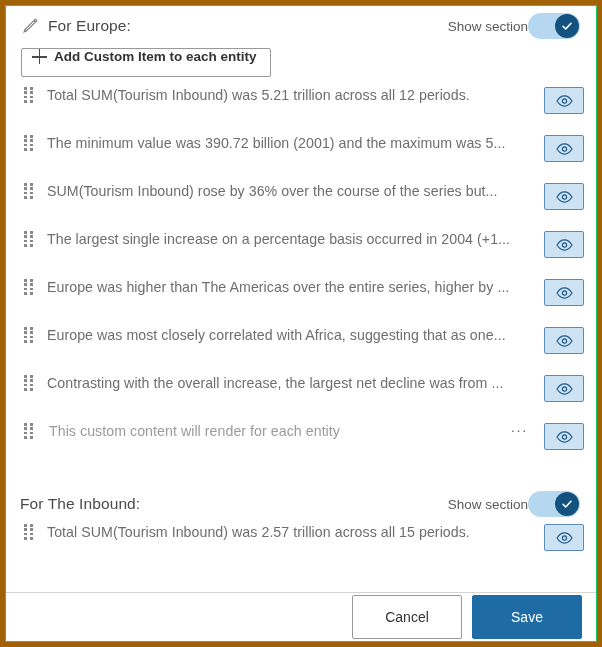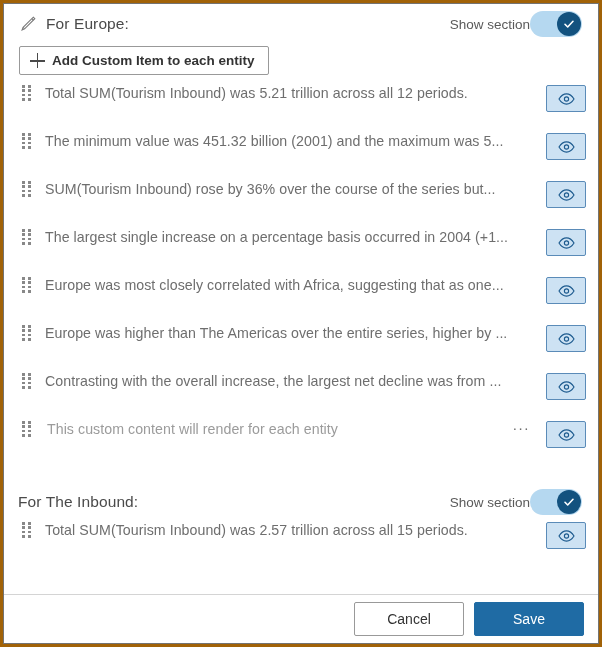--- a/index.html
+++ b/index.html
@@ -9,22 +9,22 @@
   }
   body {
     font-family: "Liberation Sans", sans-serif;
     -webkit-font-smoothing: antialiased;
   }
   #app {
     position: relative;
     width: 602px;
     height: 647px;
     box-sizing: border-box;
-    border: 3px solid #a16207;
-    background: #737373;
+    border: 5px solid #a16207;
+    background: #22c55e;
     overflow: hidden;
     display: flex;
     flex-direction: column;
   }
 
   
   .scroll-area {
     position: absolute;
     left: 1px;
     top: 1px;
@@ -86,21 +86,20 @@
     justify-content: center;
   }
   .toggle .knob svg { display: block; }
 
   
   .add-row {
     padding: 2px 0 10px 15px;
   }
   .add-btn {
     display: inline-flex;
-    align-items: center;
     height: 29px;
     padding: 0 13px 0 10px;
     box-sizing: border-box;
     border: 1px solid #999999;
     border-radius: 2px;
     background: #ffffff;
     font-family: "Liberation Sans", sans-serif;
     font-size: 13.5px;
     font-weight: bold;
     color: #333333;
@@ -208,21 +207,21 @@
     justify-content: flex-end;
     padding-right: 14px;
     box-sizing: border-box;
   }
   .btn {
     font-family: "Liberation Sans", sans-serif;
     font-size: 14px;
     border-radius: 2px;
     cursor: pointer;
     box-sizing: border-box;
-    height: 34px;
+    height: 44px;
     display: inline-flex;
     align-items: center;
     justify-content: center;
   }
   .btn-cancel {
     width: 110px;
     border: 1px solid #999999;
     background: #ffffff;
     color: #333333;
     margin-right: 10px;
@@ -292,21 +291,21 @@
       <div class="drag-handle">
           <i></i>
           <i></i>
           <i></i>
           <i></i>
           <i></i>
           <i></i>
           <i></i>
           <i></i>
         </div>
-      <div class="row-text">The minimum value was 451.32 billion (2001) and the maximum was 5...</div>
+      <div class="row-text">The minimum value was 390.72 billion (2001) and the maximum was 5...</div>
       <div class="eye-btn">
         <svg width="17" height="12" viewBox="0 0 17 12">
           <path d="M1 6 C3.6 1.8 6 0.9 8.5 0.9 C11 0.9 13.4 1.8 16 6 C13.4 10.2 11 11.1 8.5 11.1 C6 11.1 3.6 10.2 1 6 Z" fill="none" stroke="#1c5a8e" stroke-width="1.15"></path>
           <circle cx="8.5" cy="6" r="2.1" fill="none" stroke="#1c5a8e" stroke-width="1.15"></circle>
         </svg>
       </div>
     </div>
 
     <div class="row">
       <div class="drag-handle">
@@ -352,41 +351,41 @@
       <div class="drag-handle">
           <i></i>
           <i></i>
           <i></i>
           <i></i>
           <i></i>
           <i></i>
           <i></i>
           <i></i>
         </div>
+      <div class="row-text">Europe was higher than The Americas over the entire series, higher by ...</div>
+      <div class="eye-btn">
+        <svg width="17" height="12" viewBox="0 0 17 12">
+          <path d="M1 6 C3.6 1.8 6 0.9 8.5 0.9 C11 0.9 13.4 1.8 16 6 C13.4 10.2 11 11.1 8.5 11.1 C6 11.1 3.6 10.2 1 6 Z" fill="none" stroke="#1c5a8e" stroke-width="1.15"></path>
+          <circle cx="8.5" cy="6" r="2.1" fill="none" stroke="#1c5a8e" stroke-width="1.15"></circle>
+        </svg>
+      </div>
+    </div>
+
+    <div class="row">
+      <div class="drag-handle">
+          <i></i>
+          <i></i>
+          <i></i>
+          <i></i>
+          <i></i>
+          <i></i>
+          <i></i>
+          <i></i>
+        </div>
       <div class="row-text">Europe was most closely correlated with Africa, suggesting that as one...</div>
-      <div class="eye-btn">
-        <svg width="17" height="12" viewBox="0 0 17 12">
-          <path d="M1 6 C3.6 1.8 6 0.9 8.5 0.9 C11 0.9 13.4 1.8 16 6 C13.4 10.2 11 11.1 8.5 11.1 C6 11.1 3.6 10.2 1 6 Z" fill="none" stroke="#1c5a8e" stroke-width="1.15"></path>
-          <circle cx="8.5" cy="6" r="2.1" fill="none" stroke="#1c5a8e" stroke-width="1.15"></circle>
-        </svg>
-      </div>
-    </div>
-
-    <div class="row">
-      <div class="drag-handle">
-          <i></i>
-          <i></i>
-          <i></i>
-          <i></i>
-          <i></i>
-          <i></i>
-          <i></i>
-          <i></i>
-        </div>
-      <div class="row-text">Europe was higher than The Americas over the entire series, higher by ...</div>
       <div class="eye-btn">
         <svg width="17" height="12" viewBox="0 0 17 12">
           <path d="M1 6 C3.6 1.8 6 0.9 8.5 0.9 C11 0.9 13.4 1.8 16 6 C13.4 10.2 11 11.1 8.5 11.1 C6 11.1 3.6 10.2 1 6 Z" fill="none" stroke="#1c5a8e" stroke-width="1.15"></path>
           <circle cx="8.5" cy="6" r="2.1" fill="none" stroke="#1c5a8e" stroke-width="1.15"></circle>
         </svg>
       </div>
     </div>
 
 
     <div class="row">

